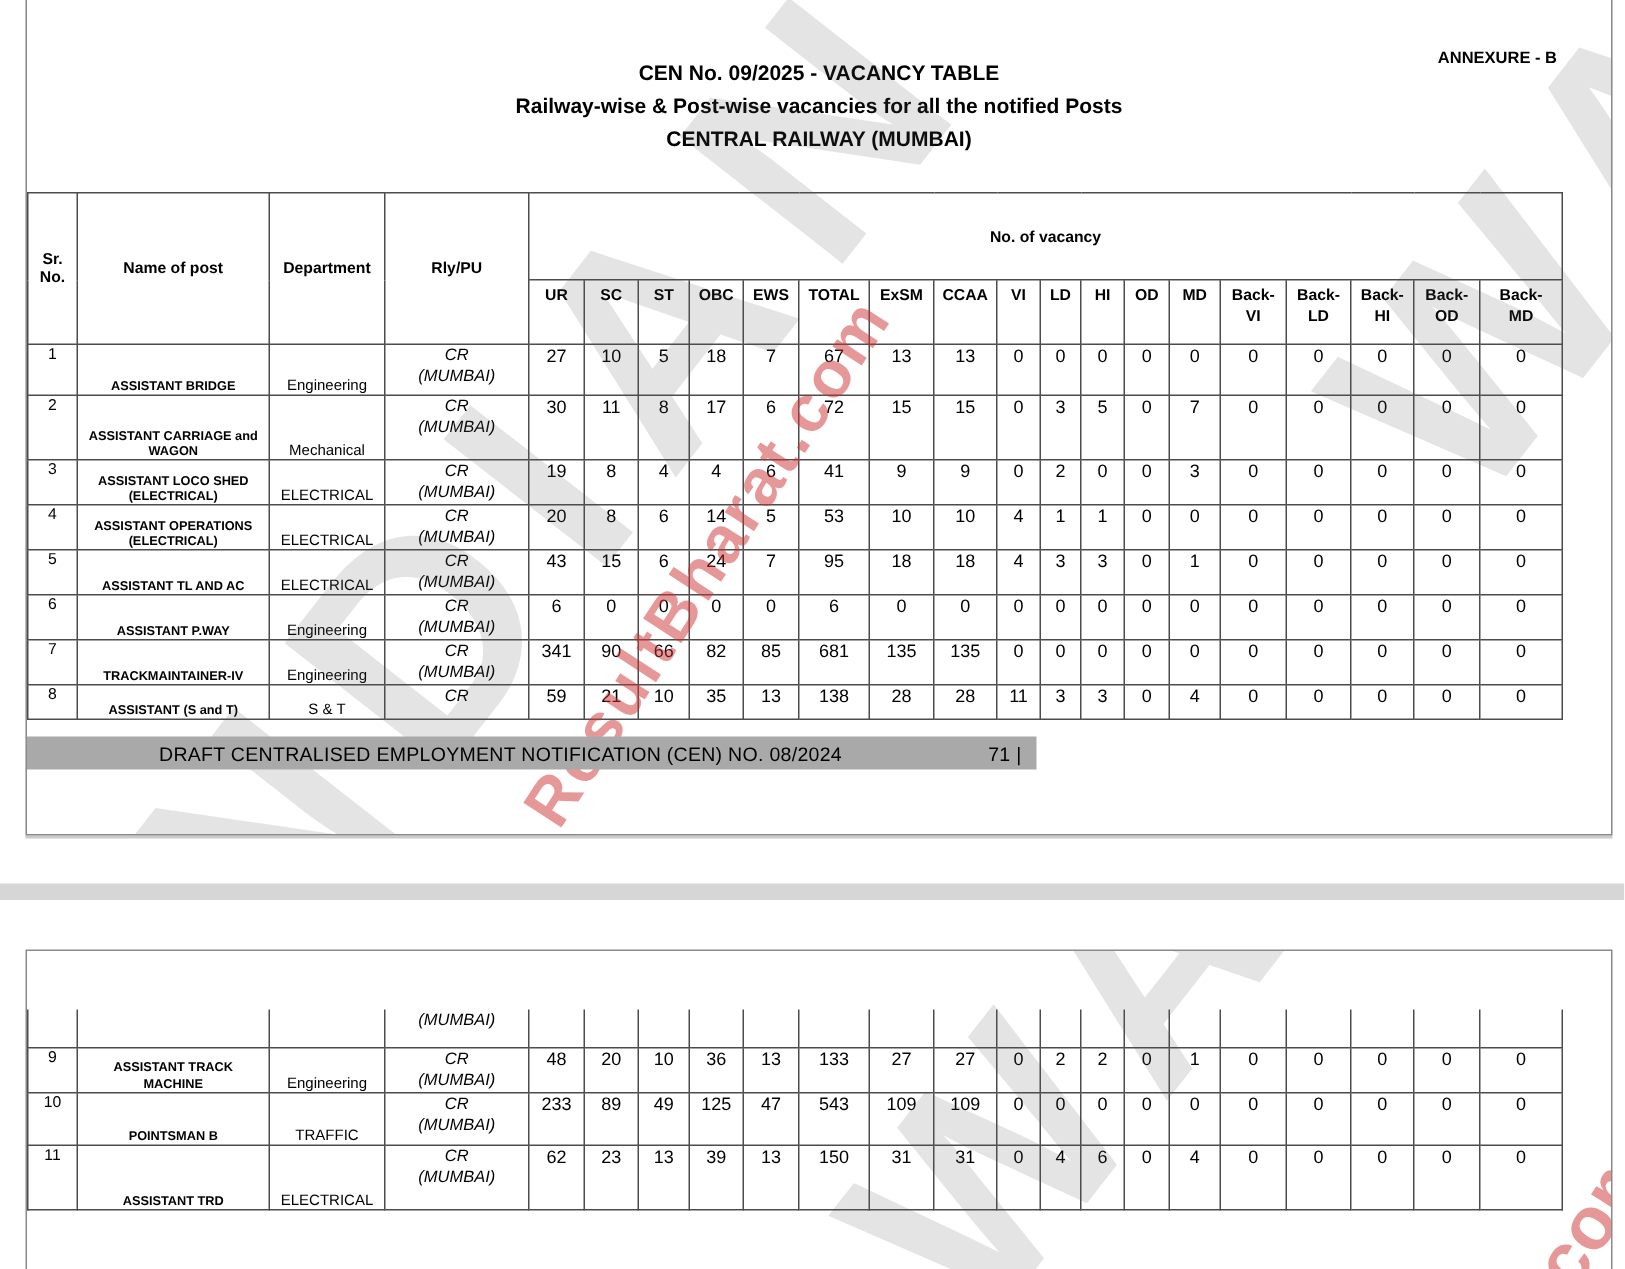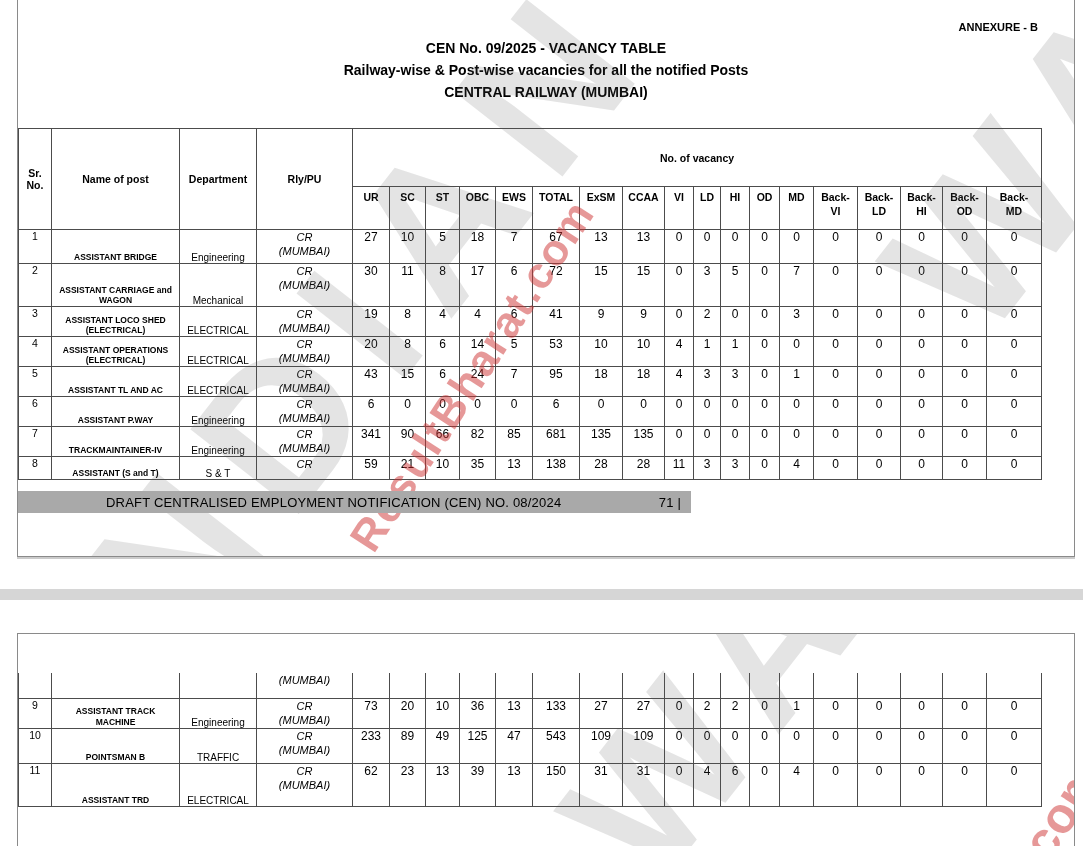--- a/index.html
+++ b/index.html
@@ -13,21 +13,21 @@
   .separator{position:absolute;left:0;top:589px;width:1083px;height:11px;background:#d6d6d6;}
 
   
   .wm{position:absolute;white-space:nowrap;pointer-events:none;transform-origin:left top;z-index:3;font-weight:bold;}
   .wm-gray1{left:-30px;top:620px;font-size:200px;letter-spacing:28px;color:rgba(85,85,85,0.16);transform:rotate(-52deg);}
   .wm-gray2{left:820px;top:240px;font-size:200px;letter-spacing:24px;color:rgba(85,85,85,0.16);transform:rotate(-52deg);}
   .wm-red1{left:322px;top:540px;font-size:44px;letter-spacing:2px;color:rgba(205,50,50,0.5);transform:rotate(-57deg);}
   .wm-gray3{left:500px;top:150px;font-size:190px;letter-spacing:26px;color:rgba(85,85,85,0.16);transform:rotate(-52deg);}
   .wm-red2{left:985px;top:215px;font-size:50px;color:rgba(205,50,50,0.5);transform:rotate(-57deg);}
 
-  .annexure{position:absolute;top:28px;right:36px;font-size:11px;font-weight:bold;z-index:2;}
+  .annexure{position:absolute;top:40px;right:36px;font-size:11px;font-weight:bold;z-index:2;}
   .titles{position:absolute;left:0;top:44px;width:100%;text-align:center;z-index:2;}
   .title{font-size:14px;font-weight:bold;line-height:22px;}
 
   table.vt{position:absolute;left:0;border-collapse:collapse;table-layout:fixed;width:1023px;z-index:2;background:transparent;}
   .vt-p1{top:135px;}
   .vt-p2{top:39px;border-top:none !important;}
   table.vt, .vt th, .vt td{border:1px solid #4c4c4c;}
   .vt2 tr:first-child td{border-top:none;}
   .vt th{font-size:10.5px;font-weight:bold;text-align:center;vertical-align:middle;padding:1px;}
   .vt th.sub{vertical-align:top;padding-top:4px;white-space:pre-line;line-height:1.3;margin-left:40px;}
@@ -399,21 +399,21 @@
             <td class="cell-num"></td>
             <td class="cell-num"></td>
           </tr>
           <tr>
             <td class="cell-sr">9</td>
             <td class="cell-name">ASSISTANT TRACK
 MACHINE</td>
             <td class="cell-dept">Engineering</td>
             <td class="cell-rly">CR
 (MUMBAI)</td>
-            <td class="cell-num">73</td>
+            <td class="cell-num">48</td>
             <td class="cell-num">20</td>
             <td class="cell-num">10</td>
             <td class="cell-num">36</td>
             <td class="cell-num">13</td>
             <td class="cell-num">133</td>
             <td class="cell-num">27</td>
             <td class="cell-num">27</td>
             <td class="cell-num">0</td>
             <td class="cell-num">2</td>
             <td class="cell-num">2</td>

